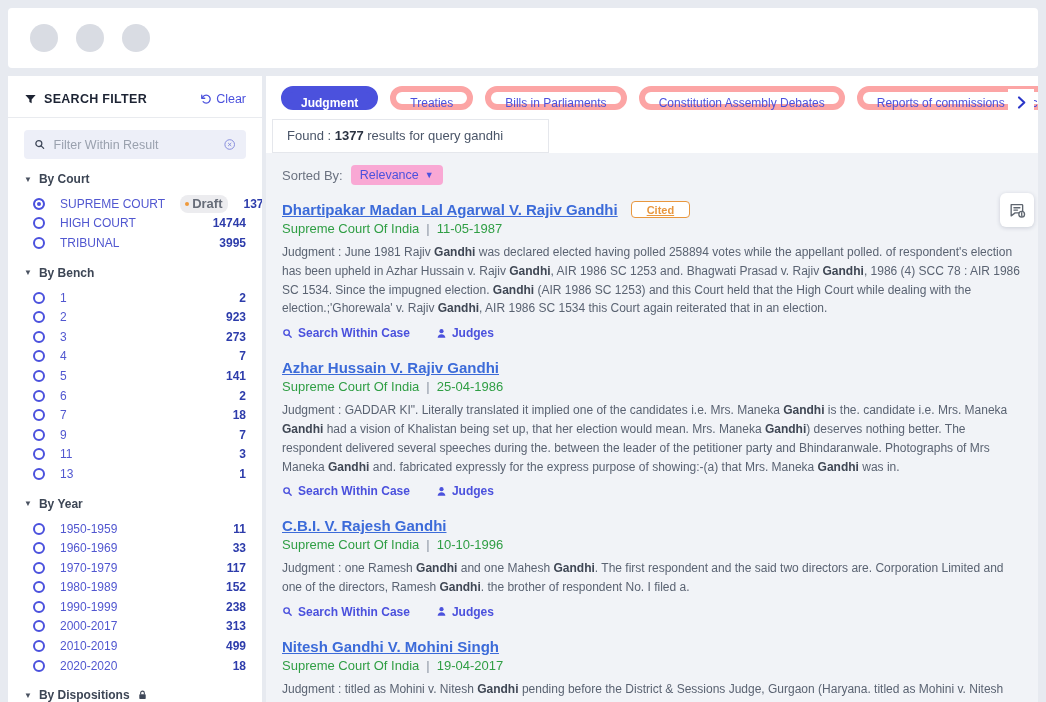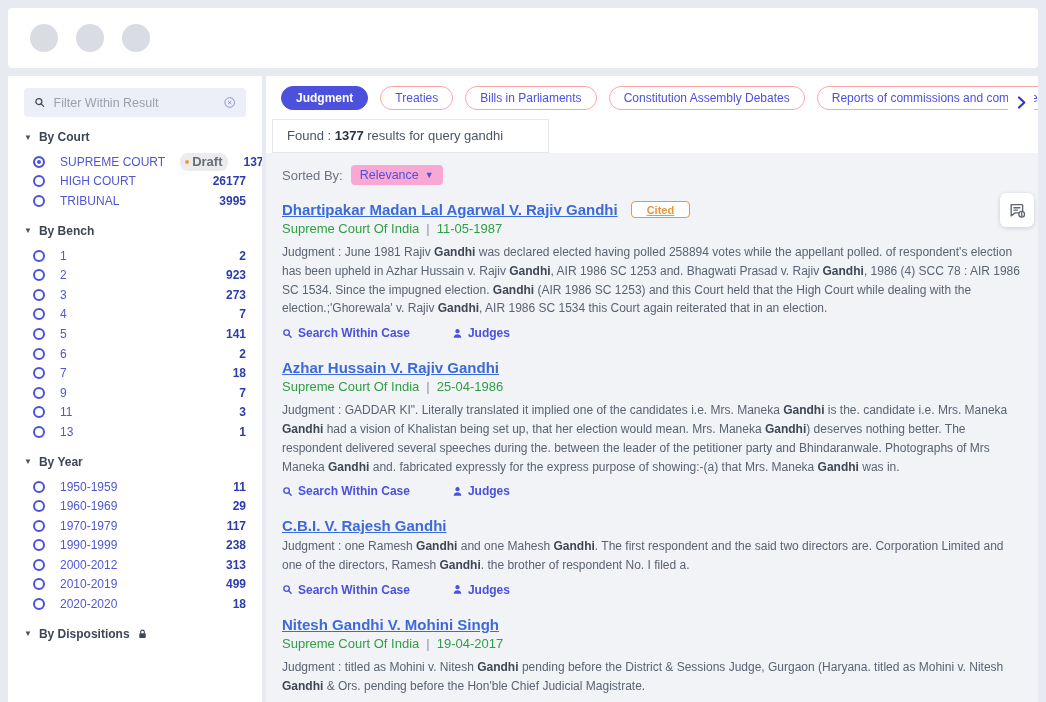--- a/index.html
+++ b/index.html
@@ -38,21 +38,21 @@
   .side-label { font-size:12px; color:#5157d0; white-space:nowrap; }
   .side-count { margin-left:auto; font-size:12px; font-weight:700; color:#2d3cab; }
   .draft-badge { background:#ececef; border-radius:8px; font-size:13px; color:#676d79;
                  padding:1.5px 6px 1.5px 5px; display:inline-flex; align-items:center; gap:3px; font-weight:700; }
   .draft-badge .dot { width:4px; height:4px; border-radius:50%; background:#ef9a3c; display:inline-block; }
 
   
   .main-top { background:#fff; flex-shrink:0; }
   .tabs-row { position:relative; padding:10px 30px 9px 15px; overflow:hidden; height:43px; }
   .tabs-strip { display:flex; gap:12px; width:2000px; }
-  .tab { height:24px; line-height:22px; padding:0 14px; border:1px solid #fca5a5;
+  .tab { height:24px; line-height:22px; padding:0 14px; border:6px solid #fca5a5;
          border-radius:12px; color:#4b51dd; font-size:12px; background:#fff; white-space:nowrap; cursor:pointer; }
   .tab.active { background:#4b51dd; border-color:#4b51dd; color:#fff; font-weight:700; }
   .tabs-chevron { position:absolute; right:4px; top:13px; width:26px; height:26px; background:#fff;
                   display:flex; align-items:center; justify-content:center; cursor:pointer; }
   .found-box { width:fit-content; margin-left:6px; border:1px solid #e5e7ec; background:#fff;
                padding:8px 45px 9px 14px; font-size:13px; color:#4a5568; }
   .found-box b { color:#2b3342; }
 
   
   .results-area { flex:1; background:#f1f3f7; padding:12px 18px 16px 16px; position:relative; overflow:hidden; }
@@ -62,39 +62,52 @@
   .sort-pill .caret { font-size:9px; }
   .result { margin-bottom:19px; }
   .r-title-row { display:flex; gap:13px; margin-bottom:3px; }
   .r-title { font-size:15px; font-weight:700; color:#3c6bd9; text-decoration:underline; cursor:pointer; }
   .r-badge { border:1px solid; border-radius:4px; font-size:11px; font-weight:700;
              padding:1.5px 15px; background:#fff; }
   .r-court { font-size:13px; color:#2f9e44; margin-bottom:7px; }
   .r-court .pipe { color:#8a94a2; margin:0 7px; }
   .r-excerpt { font-size:12px; line-height:18.8px; color:#5a6372; margin-bottom:8px; max-width:755px; }
   .r-excerpt b { color:#3f4754; }
-  .r-actions { display:flex; gap:42px; }
+  .r-actions { display:flex; gap:26px; }
   .r-actions a { color:#4b51dd; font-size:12px; font-weight:700; display:inline-flex;
                  align-items:center; gap:5px; cursor:pointer; text-decoration:none; }
 
   .float-btn { position:absolute; right:4px; top:40px; width:34px; height:34px; background:#fff;
                border-radius:6px; box-shadow:0 1px 4px rgba(30,40,70,.18); display:flex;
                align-items:center; justify-content:center; cursor:pointer; }
 </style>
 </head>
 <body>
 
 <header class="topbar">
   <div class="avatar"></div>
   <div class="avatar"></div>
   <div class="avatar"></div>
 </header>
 
 <div class="content">
   <aside class="sidebar">
+    <div class="sb-header">
+      <svg viewBox="0 0 24 24" width="13" height="13" fill="#1e2433">
+          <path d="M2.5 3.5h19l-7.4 8.6V19l-4.2-2.2v-4.7z"></path>
+        </svg>
+      <span class="sb-title">SEARCH FILTER</span>
+      <span class="sb-clear">
+        <svg viewBox="0 0 24 24" width="12" height="12" fill="none" stroke="currentColor" stroke-width="2.6" stroke-linecap="round" stroke-linejoin="round">
+            <path d="M3.5 4.5v6h6"></path>
+            <path d="M4.6 10.5a8 8 0 1 1 1.6 6.8"></path>
+          </svg>
+        <span>Clear</span>
+      </span>
+    </div>
     <div class="filter-box">
       <svg viewBox="0 0 24 24" width="13" height="13" fill="none" stroke="#3e4758" stroke-width="2.6" stroke-linecap="round">
           <circle cx="10" cy="10" r="6.2"></circle>
           <line x1="14.8" y1="14.8" x2="20" y2="20"></line>
         </svg>
       <input type="text" placeholder="Filter Within Result" style="">
       <svg viewBox="0 0 24 24" width="15" height="15" fill="none" stroke="#8288db" stroke-width="1.7">
           <circle cx="12" cy="12" r="8.6"></circle>
           <line x1="9.2" y1="9.2" x2="14.8" y2="14.8"></line>
           <line x1="14.8" y1="9.2" x2="9.2" y2="14.8"></line>
@@ -107,21 +120,21 @@
         </div>
         <div class="side-row">
           <span class="radio sel"></span>
           <span class="side-label">SUPREME COURT</span>
           <span class="draft-badge"><span class="dot"></span>Draft</span>
           <span class="side-count">1377</span>
         </div>
         <div class="side-row">
           <span class="radio"></span>
           <span class="side-label">HIGH COURT</span>
-          <span class="side-count">26177</span>
+          <span class="side-count">14744</span>
         </div>
         <div class="side-row">
           <span class="radio"></span>
           <span class="side-label">TRIBUNAL</span>
           <span class="side-count">3995</span>
         </div>
         <div class="section-header">
           <span class="tri">▼</span>
           <span>By Bench</span>
         </div>
@@ -180,35 +193,40 @@
           <span>By Year</span>
         </div>
         <div class="side-row">
           <span class="radio"></span>
           <span class="side-label">1950-1959</span>
           <span class="side-count">11</span>
         </div>
         <div class="side-row">
           <span class="radio"></span>
           <span class="side-label">1960-1969</span>
-          <span class="side-count">29</span>
+          <span class="side-count">33</span>
         </div>
         <div class="side-row">
           <span class="radio"></span>
           <span class="side-label">1970-1979</span>
           <span class="side-count">117</span>
         </div>
         <div class="side-row">
           <span class="radio"></span>
+          <span class="side-label">1980-1989</span>
+          <span class="side-count">152</span>
+        </div>
+        <div class="side-row">
+          <span class="radio"></span>
           <span class="side-label">1990-1999</span>
           <span class="side-count">238</span>
         </div>
         <div class="side-row">
           <span class="radio"></span>
-          <span class="side-label">2000-2012</span>
+          <span class="side-label">2000-2017</span>
           <span class="side-count">313</span>
         </div>
         <div class="side-row">
           <span class="radio"></span>
           <span class="side-label">2010-2019</span>
           <span class="side-count">499</span>
         </div>
         <div class="side-row">
           <span class="radio"></span>
           <span class="side-label">2020-2020</span>
@@ -301,20 +319,21 @@
                   <path d="M3.5 21.5c0-4.8 3.8-8 8.5-8s8.5 3.2 8.5 8z"></path>
                 </svg>
                 <span>Judges</span>
               </a>
             </div>
           </article>
           <article class="result">
             <div class="r-title-row">
               <a class="r-title">C.B.I. V. Rajesh Gandhi</a>
             </div>
+            <div class="r-court"><span>Supreme Court Of India</span><span class="pipe">|</span><span>10-10-1996</span></div>
             <p class="r-excerpt">Judgment : one Ramesh <b>Gandhi</b> and one Mahesh <b>Gandhi</b>. The first respondent and the said two directors are. Corporation Limited and one of the directors, Ramesh <b>Gandhi</b>. the brother of respondent No. I filed a.</p>
             <div class="r-actions">
               <a>
                 <svg viewBox="0 0 24 24" width="11" height="11" fill="none" stroke="currentColor" stroke-width="3" stroke-linecap="round">
                   <circle cx="10" cy="10" r="6"></circle>
                   <line x1="14.6" y1="14.6" x2="20" y2="20"></line>
                 </svg>
                 <span>Search Within Case</span>
               </a>
               <a>

